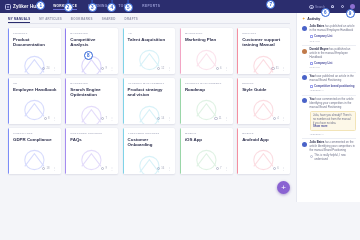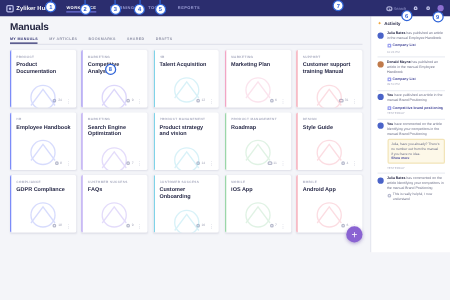--- a/index.html
+++ b/index.html
@@ -174,21 +174,20 @@
       <div class="ico-btn">
           <div class="gear"></div>
         </div>
       <div class="avatar-top"></div>
     </div>
   </div>
 
   <div class="body">
 
     <div class="main">
-      <div class="page-title">Manuals</div>
 
       <div class="tabs">
         <div class="tab active">MY MANUALS</div>
         <div class="tab">MY ARTICLES</div>
         <div class="tab">BOOKMARKS</div>
         <div class="tab">SHARED</div>
         <div class="tab">DRAFTS</div>
       </div>
 
       <div class="grid" id="card-grid">

